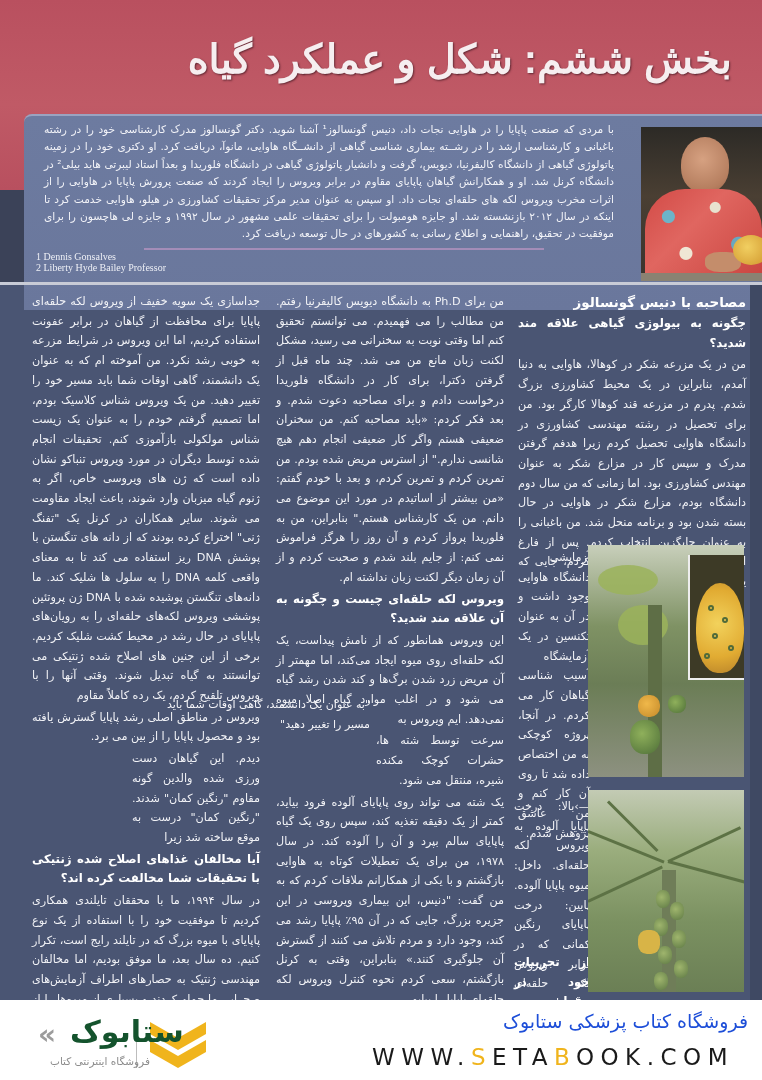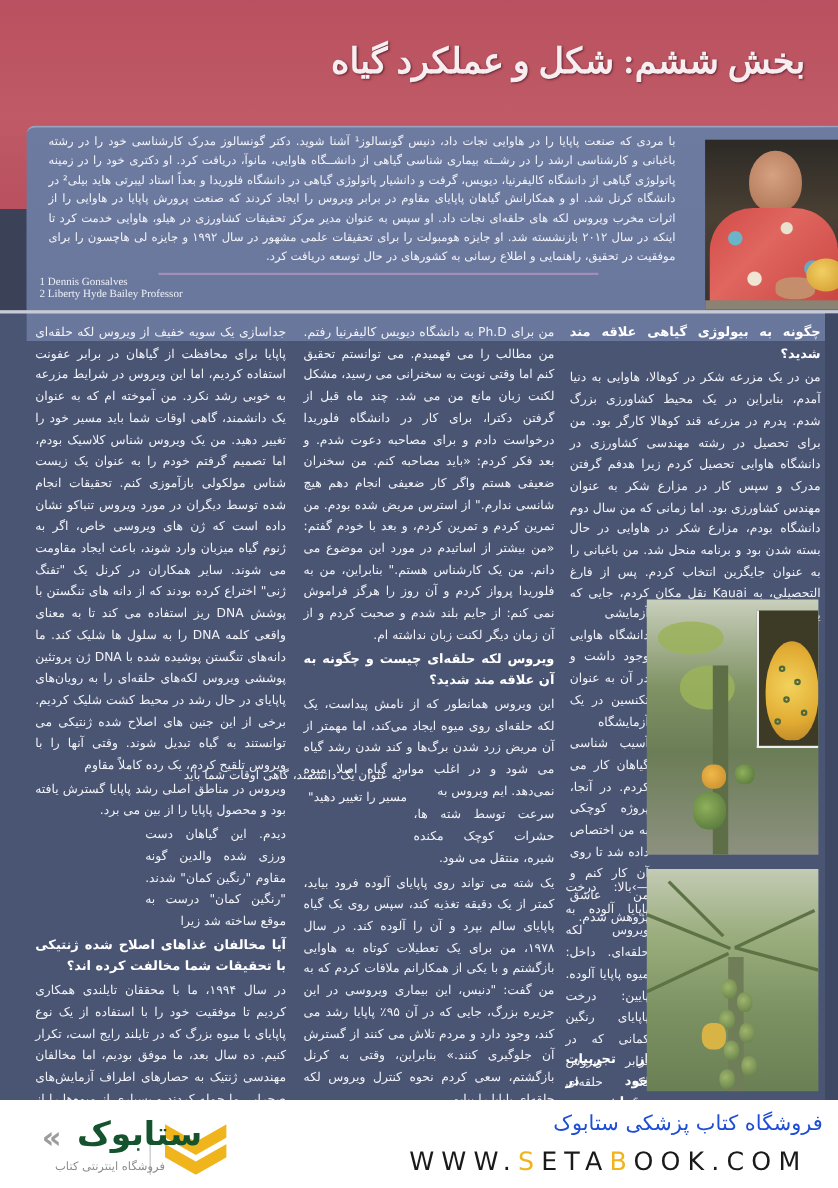--- a/index.html
+++ b/index.html
@@ -5,21 +5,21 @@
   * { box-sizing: border-box; margin: 0; padding: 0; }
   html, body { width: 762px; height: 1080px; overflow: hidden; background: #ffffff; }
   body { position: relative; font-family: "DejaVu Sans", sans-serif; }
 
   .page { position: absolute; left: 0; top: 0; width: 762px; height: 1000px; background: #4a5573; overflow: hidden; }
 
   
   .header-band { position: absolute; left: 0; top: 0; width: 762px; height: 190px;
     background: linear-gradient(180deg, #b9505f 0%, #c05a66 55%, #b8505f 100%); }
   .page-title { position: absolute; right: 30px; top: 36px; direction: rtl;
-    font-family: Liberation Serif, serif; font-weight: bold; font-size: 32px; color: #f6eef0;
+    font-family: Liberation Sans, sans-serif; font-weight: bold; font-size: 40px; color: #f6eef0;
     text-shadow: 1px 1px 2px rgba(60,20,30,0.7); letter-spacing: 0.5px; }
 
   .left-strip { position: absolute; left: 0; top: 190px; width: 24px; height: 92px; background: #3b4258; }
 
   
   .intro-panel { position: absolute; left: 24px; top: 114px; width: 738px; height: 196px;
     background: linear-gradient(180deg, #6d7ba0 0%, #6a779c 100%); border-top: 2px solid #9aa3c0;
     border-radius: 8px 0 0 0; }
   .intro-text { position: absolute; right: 148px; top: 5px; width: 570px; direction: rtl; text-align: justify;
     font-size: 10.6px; line-height: 17.4px; color: #f2f3f8; font-family: "DejaVu Sans", sans-serif; }
@@ -124,20 +124,21 @@
     <div class="head"></div>
     <div class="shirt"></div>
     <div class="hand"></div>
     <div class="papaya"></div>
     <div class="floor"></div>
   </div>
 
   <div class="divider-line"></div>
 
   <div class="col col-right">
+    <p class="sect">مصاحبه با دنیس گونسالوز</p>
     <p class="q">چگونه به بیولوژی گیاهی علاقه مند شدید؟</p>
     <p>من در یک مزرعه شکر در کوهالا، هاوایی به دنیا آمدم، بنابراین در یک محیط کشاورزی بزرگ شدم. پدرم در مزرعه قند کوهالا کارگر بود. من برای تحصیل در رشته مهندسی کشاورزی در دانشگاه هاوایی تحصیل کردم زیرا هدفم گرفتن مدرک و سپس کار در مزارع شکر به عنوان مهندس کشاورزی بود. اما زمانی که من سال دوم دانشگاه بودم، مزارع شکر در هاوایی در حال بسته شدن بود و برنامه منحل شد. من باغبانی را به عنوان جایگزین انتخاب کردم. پس از فارغ التحصیلی، به Kauai نقل مکان کردم، جایی که یک ایستگاه</p>
   </div>
 
   <div class="col col-right-narrow">
     <p>آزمایشی دانشگاه هاوایی وجود داشت و در آن به عنوان تکنسین در یک آزمایشگاه آسیب شناسی گیاهان کار می کردم. در آنجا، پروژه کوچکی به من اختصاص داده شد تا روی آن کار کنم و من عاشق پژوهش شدم.</p>
   </div>
 
   <div class="col col-right-caption">
     <p>—›بالا: درخت پاپایا آلوده به ویروس لکه حلقه‌ای. داخل: میوه پاپایا آلوده. پایین: درخت پاپایای رنگین کمانی که در برابر ویروس لکه حلقه‌ای مقاوم است.</p>

